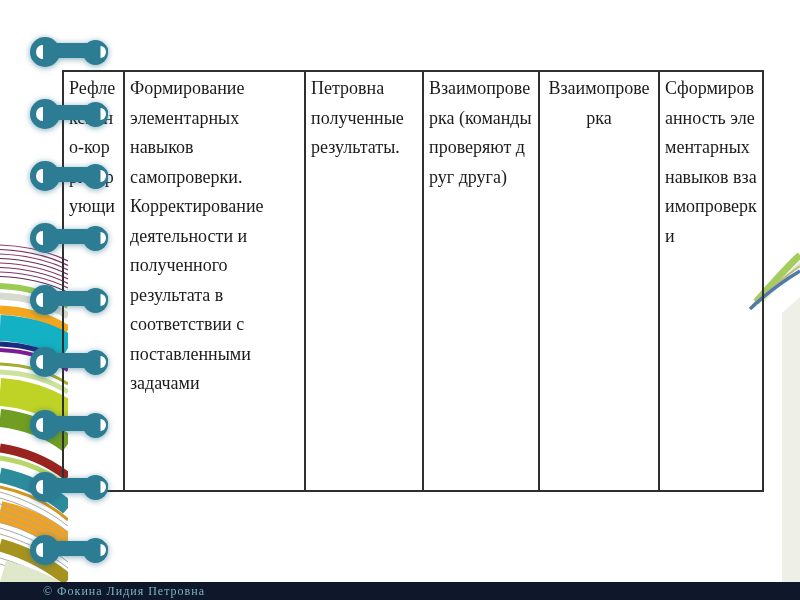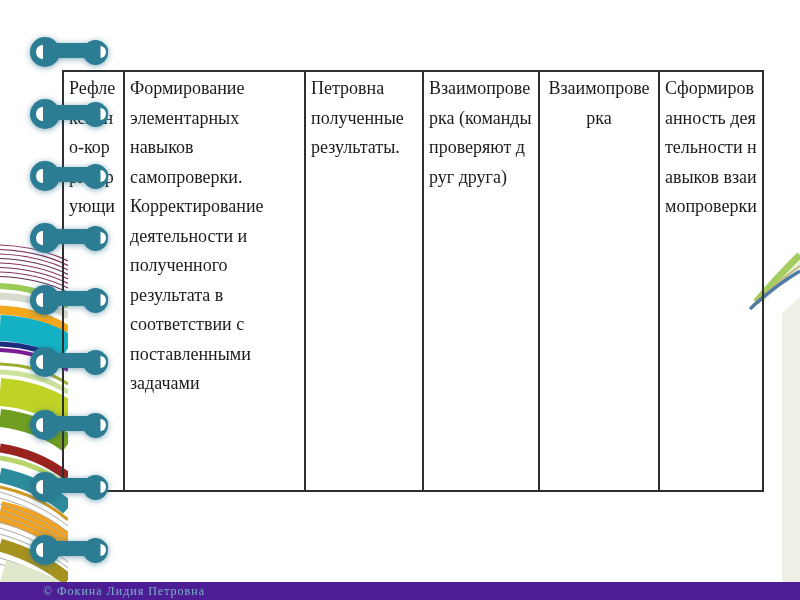--- a/index.html
+++ b/index.html
@@ -43,21 +43,21 @@
         border-radius:50%;background:#2c7d94;}
   .ring .knob-l::after{content:"";position:absolute;left:6px;top:8px;width:13px;height:14px;
         border-radius:50%;background:#fff;clip-path:inset(0 46% 0 0);}
   .ring .knob-r{position:absolute;right:0;top:7px;width:25px;height:25px;
         border-radius:50%;background:#2c7d94;}
   .ring .knob-r::after{content:"";position:absolute;right:2px;top:6px;width:11px;height:12px;
         border-radius:50%;background:#fff;clip-path:inset(0 0 0 50%);}
   
   .footer{
     position:absolute;left:0;right:0;bottom:0;height:18px;
-    background:#4c1d95;z-index:6;
+    background:#0f172a;z-index:6;
   }
   .footer .credit{
     position:absolute;left:43px;top:2px;
     font-size:12px;letter-spacing:1px;
     color:#7ab3c6;white-space:nowrap;
   }
 </style>
 </head>
 <body>
 
@@ -125,21 +125,21 @@
         <col style="width:120px">
         <col style="width:104px">
     </colgroup>
     <tbody>
         <tr>
       <td class="ba">Рефлексивно-корригирующий</td>
       <td>Формирование элементарных навыков самопроверки. Корректирование деятельности и полученного результата в соответствии с поставленными задачами</td>
       <td>Петровна полученные результаты.</td>
       <td class="ba">Взаимопроверка (команды проверяют друг друга)</td>
       <td class="ba offset-top">Взаимопроверка</td>
-      <td class="ba">Сформированность деятельности навыков взаимопроверки</td>
+      <td class="ba">Сформированность элементарных навыков взаимопроверки</td>
     </tr>
   </tbody>
     </table>
 
   <div class="ring" style="top:33px">
       <span class="bar"></span>
       <span class="knob-l"></span>
       <span class="knob-r"></span>
     </div>
   <div class="ring" style="top:95px">

